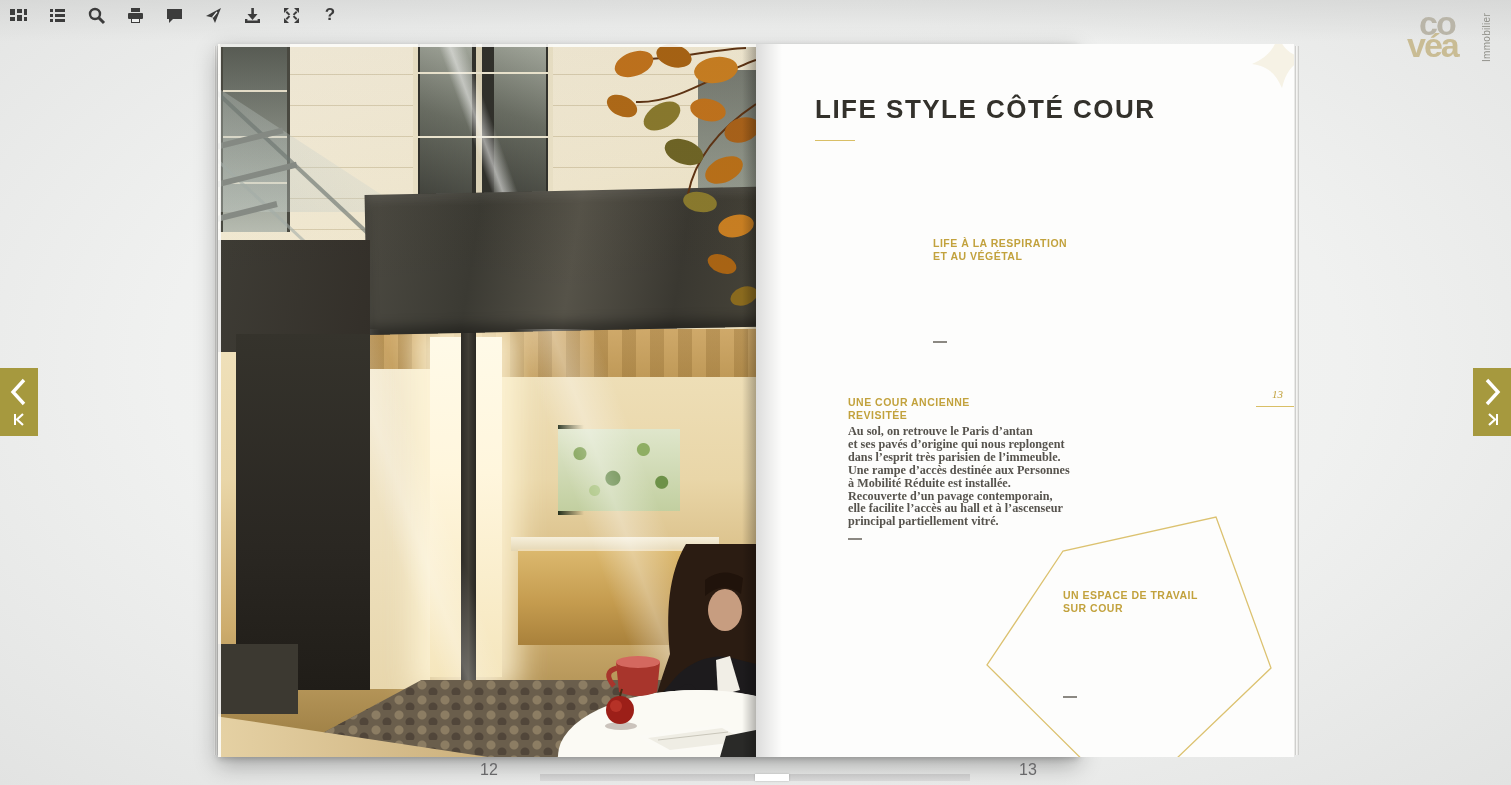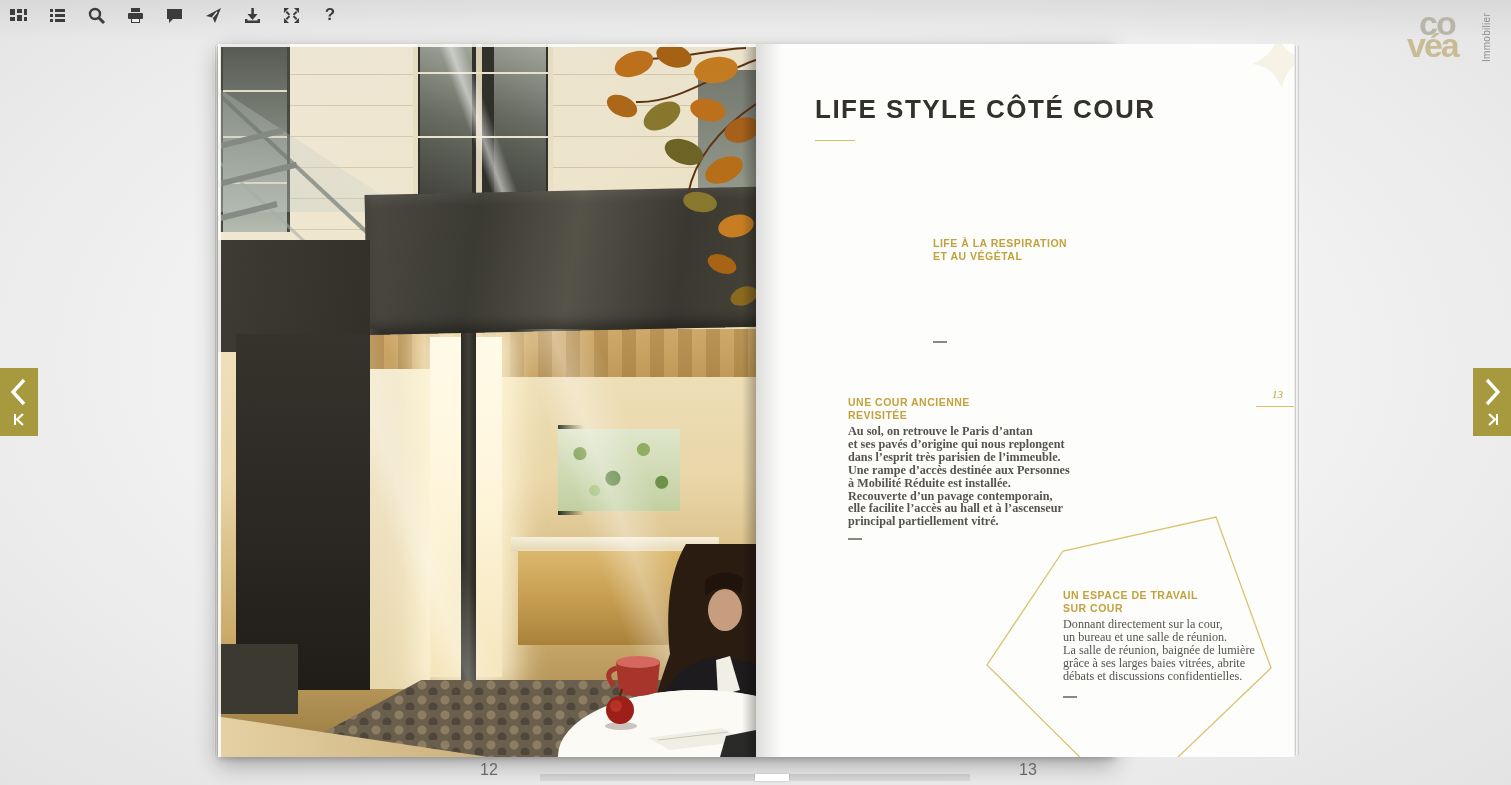--- a/index.html
+++ b/index.html
@@ -12,21 +12,21 @@
   .toolbar{position:absolute;left:8px;top:5px;display:flex;gap:19px;}
   .tbtn{width:20px;height:20px;display:flex;align-items:center;justify-content:center;cursor:pointer;}
   .tbtn svg{display:block;}
   .help-glyph{font-weight:bold;font-size:17px;color:#3c3c3c;line-height:20px;}
   
   .logo{position:absolute;right:14px;top:8px;width:92px;height:62px;}
   .logo .l1{position:absolute;left:14px;top:0px;font-size:34px;font-weight:bold;letter-spacing:-2px;color:#b9b5a8;line-height:30px;}
   .logo .l2{position:absolute;left:2px;top:22px;font-size:34px;font-weight:bold;letter-spacing:-2px;color:#c9bc94;line-height:30px;}
   .logo .lv{position:absolute;right:-14px;top:24px;font-size:10px;color:#8f8f88;transform:rotate(-90deg);transform-origin:center;letter-spacing:.3px;}
   
-  .spread{position:absolute;left:218px;top:44px;width:860px;height:713px;box-shadow:0 8px 22px rgba(0,0,0,.30),0 2px 6px rgba(0,0,0,.18);padding-left:37px;}
+  .spread{position:absolute;left:218px;top:44px;width:860px;height:713px;box-shadow:0 8px 22px rgba(0,0,0,.30),0 2px 6px rgba(0,0,0,.18);}
   .page{position:absolute;top:0;height:713px;overflow:hidden;}
   .page-left{left:0;width:538px;background:#efe7d2;cursor:pointer;}
   .page-right{left:538px;width:538px;background:#fdfdfc;cursor:pointer;}
   .edge-stack-left{position:absolute;left:214px;top:46px;width:4px;height:709px;
     background:repeating-linear-gradient(90deg,#f4f4f2 0 1px,#d8d8d6 1px 2px);}
   .edge-stack-right{position:absolute;left:1294px;top:46px;width:5px;height:709px;
     background:repeating-linear-gradient(90deg,#e9e9e7 0 1px,#cfcfcd 1px 2px,#f4f4f2 2px 3px);}
   
   .facade{position:absolute;left:0;top:0;width:538px;height:296px;
     background:
@@ -348,25 +348,20 @@
 elle facilite l’accès au hall et à l’ascenseur
 principal partiellement vitré.</div>
       <div class="sec-rule s2r"></div>
 
       <svg class="pentagon" width="538" height="713" viewBox="0 0 538 713">
         <polygon points="460,473 515,624 372,761 231,621 307,507" fill="none" stroke="#dcc270" stroke-width="1.3"></polygon>
       </svg>
 
       <div class="sec-h s3h">UN ESPACE DE TRAVAIL
 SUR COUR</div>
-      <div class="sec-b s3b serif">Donnant directement sur la cour,
-un bureau et une salle de réunion.
-La salle de réunion, baignée de lumière
-grâce à ses larges baies vitrées, abrite
-débats et discussions confidentielles.</div>
       <div class="sec-rule s3r"></div>
 
       <div class="folio">13</div>
       <div class="folio-rule"></div>
     </div>
   </div>
 
   <div class="nav nav-left">
     <svg width="22" height="30" viewBox="0 0 22 30">
       <polyline points="16,3 5,15 16,27" fill="none" stroke="#ffffff" stroke-width="3.4"></polyline>

